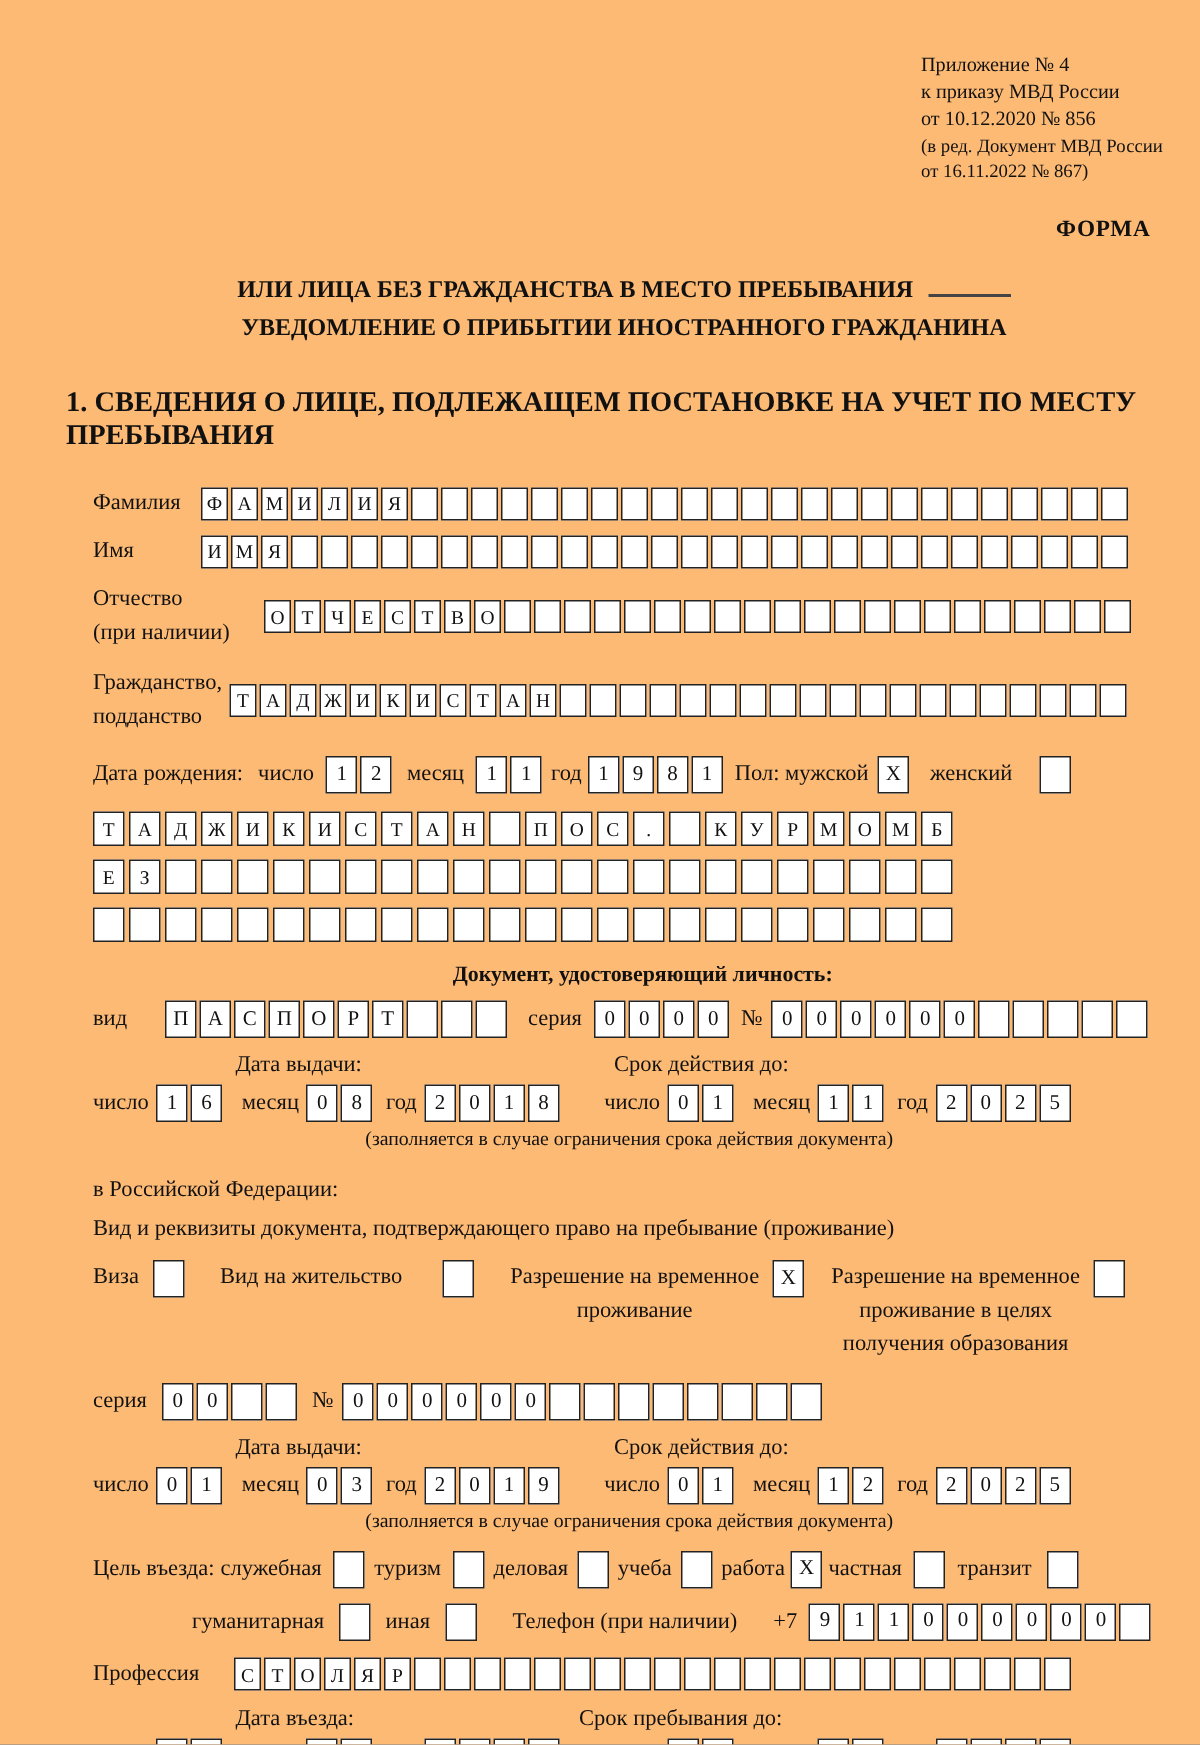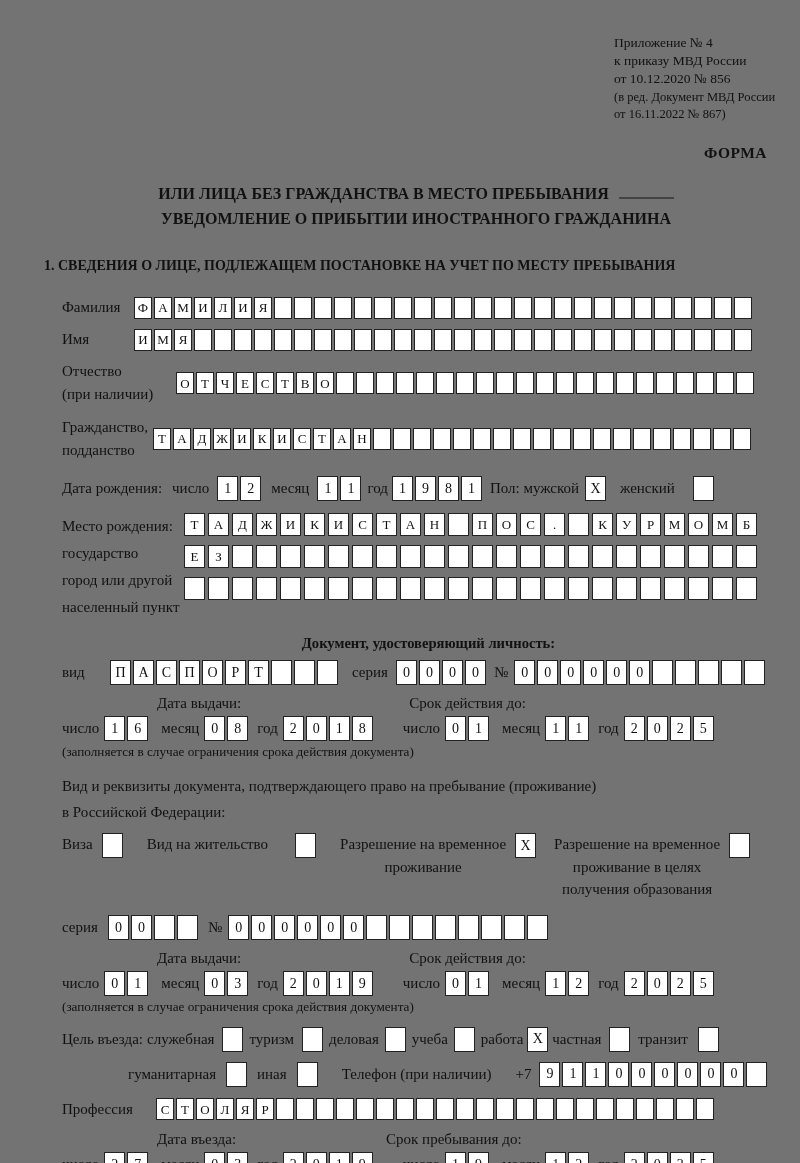--- a/index.html
+++ b/index.html
@@ -1,26 +1,26 @@
 <!DOCTYPE html>
 <html><head>
 <meta charset="utf-8">
 <style>
   html,body{margin:0;padding:0;background:#888;}
   .page{
-    width:800px;height:1163px;background:#737373;color:#111;
+    width:800px;height:1163px;background:#fdba74;color:#111;
     font-family:"Liberation Serif","DejaVu Serif",serif;font-size:15px;
     box-sizing:border-box;padding:34px 5px 0 62px;overflow:hidden;margin:0 auto;
   }
   .appendix{margin-left:552px;font-size:13.5px;line-height:1.35}
   .appendix .small{font-size:12.5px}
   .forma{text-align:right;padding-right:28px;font-weight:bold;margin-top:22px;font-size:15.5px;letter-spacing:.5px}
   .title{text-align:center;font-weight:bold;font-size:16px;margin-top:20px;line-height:1.55;margin-left:-25px}
   .underline{display:inline-block;width:55px;border-bottom:2.2px solid #444;height:12px;margin-left:10px}
-  .sec{font-weight:bold;font-size:14px;margin-top:26px;margin-left:-18px}
+  .sec{font-weight:bold;font-size:19px;margin-top:26px;margin-left:-18px}
   .frow{display:flex;align-items:center;margin-top:9px;line-height:23px}
   .lbl{flex:0 0 auto;white-space:nowrap}
   .cells{display:inline-flex;gap:2px;flex:0 0 auto}
   .cell{width:16px;height:20px;border:1.6px solid #222;display:inline-flex;align-items:center;justify-content:center;
         font-size:13px;flex:0 0 auto;background:#fff}
   .wide{gap:3px}
   .wide .cell{width:19px;height:21px}
   .chk .cell{width:19px;height:23px;font-size:14px}
   .w72{width:72px}.w94{width:94px}.w114{width:114px}.w91{width:91px}
   .ml4{margin-left:4px}.ml6{margin-left:6px}.ml8{margin-left:8px}.ml10{margin-left:10px}
@@ -28,21 +28,21 @@
   .twol{line-height:1.55}
   .bp{display:flex;margin-top:12px}
   .bp .lblcol{width:122px;line-height:1.8;flex:0 0 auto}
   .bp .rowscol{display:flex;flex-direction:column;gap:9px}
   .dochead{text-align:center;font-weight:bold;font-size:14.6px;margin-top:14px}
   .dh{display:flex;margin-top:10px;font-size:15px}
   .dh .h1{margin-left:95px}
   .dh .h2{margin-left:168px}
   .dh2 .h2{margin-left:150px}
   .dgrp{display:inline-flex;align-items:center;gap:5px}
-  .note{font-size:13.2px;text-align:left;padding-right:18px;margin-top:3px}
+  .note{font-size:13.2px;text-align:center;padding-right:18px;margin-top:3px}
   .intro{margin-top:14px;line-height:1.7}
   .optrow{display:flex;align-items:flex-start;margin-top:8px}
   .opt{display:flex;align-items:flex-start;gap:9px}
   .opt .txt{text-align:center;line-height:1.5}
   .prow{display:flex;align-items:center;flex-wrap:nowrap;margin-top:12px}
 </style>
 </head>
 <body>
 
 <div class="page">
@@ -240,26 +240,20 @@
     <span class="cells chk ml6">
         <span class="cell">X</span>
       </span>
     <span class="lbl ml14">женский</span>
     <span class="cells chk ml18">
         <span class="cell"></span>
       </span>
   </div>
 
   <div class="bp">
-    <div class="lblcol">
-      <div>Место рождения:</div>
-      <div>государство</div>
-      <div>город или другой</div>
-      <div>населенный пункт</div>
-    </div>
     <div class="rowscol">
       <span class="cells wide">
           <span class="cell">Т</span>
           <span class="cell">А</span>
           <span class="cell">Д</span>
           <span class="cell">Ж</span>
           <span class="cell">И</span>
           <span class="cell">К</span>
           <span class="cell">И</span>
           <span class="cell">С</span>
@@ -415,22 +409,22 @@
           <span class="cell">2</span>
           <span class="cell">0</span>
           <span class="cell">2</span>
           <span class="cell">5</span>
         </span>
     </span>
   </div>
   <div class="note">(заполняется в случае ограничения срока действия документа)</div>
 
   <div class="intro">
+    <div>в Российской Федерации:</div>
     <div>Вид и реквизиты документа, подтверждающего право на пребывание (проживание)</div>
-    <div>в Российской Федерации:</div>
   </div>
 
   <div class="optrow">
     <span class="opt">
       <span class="txt">Виза</span>
       <span class="cells chk">
           <span class="cell"></span>
         </span>
     </span>
     <span class="opt ml24">

